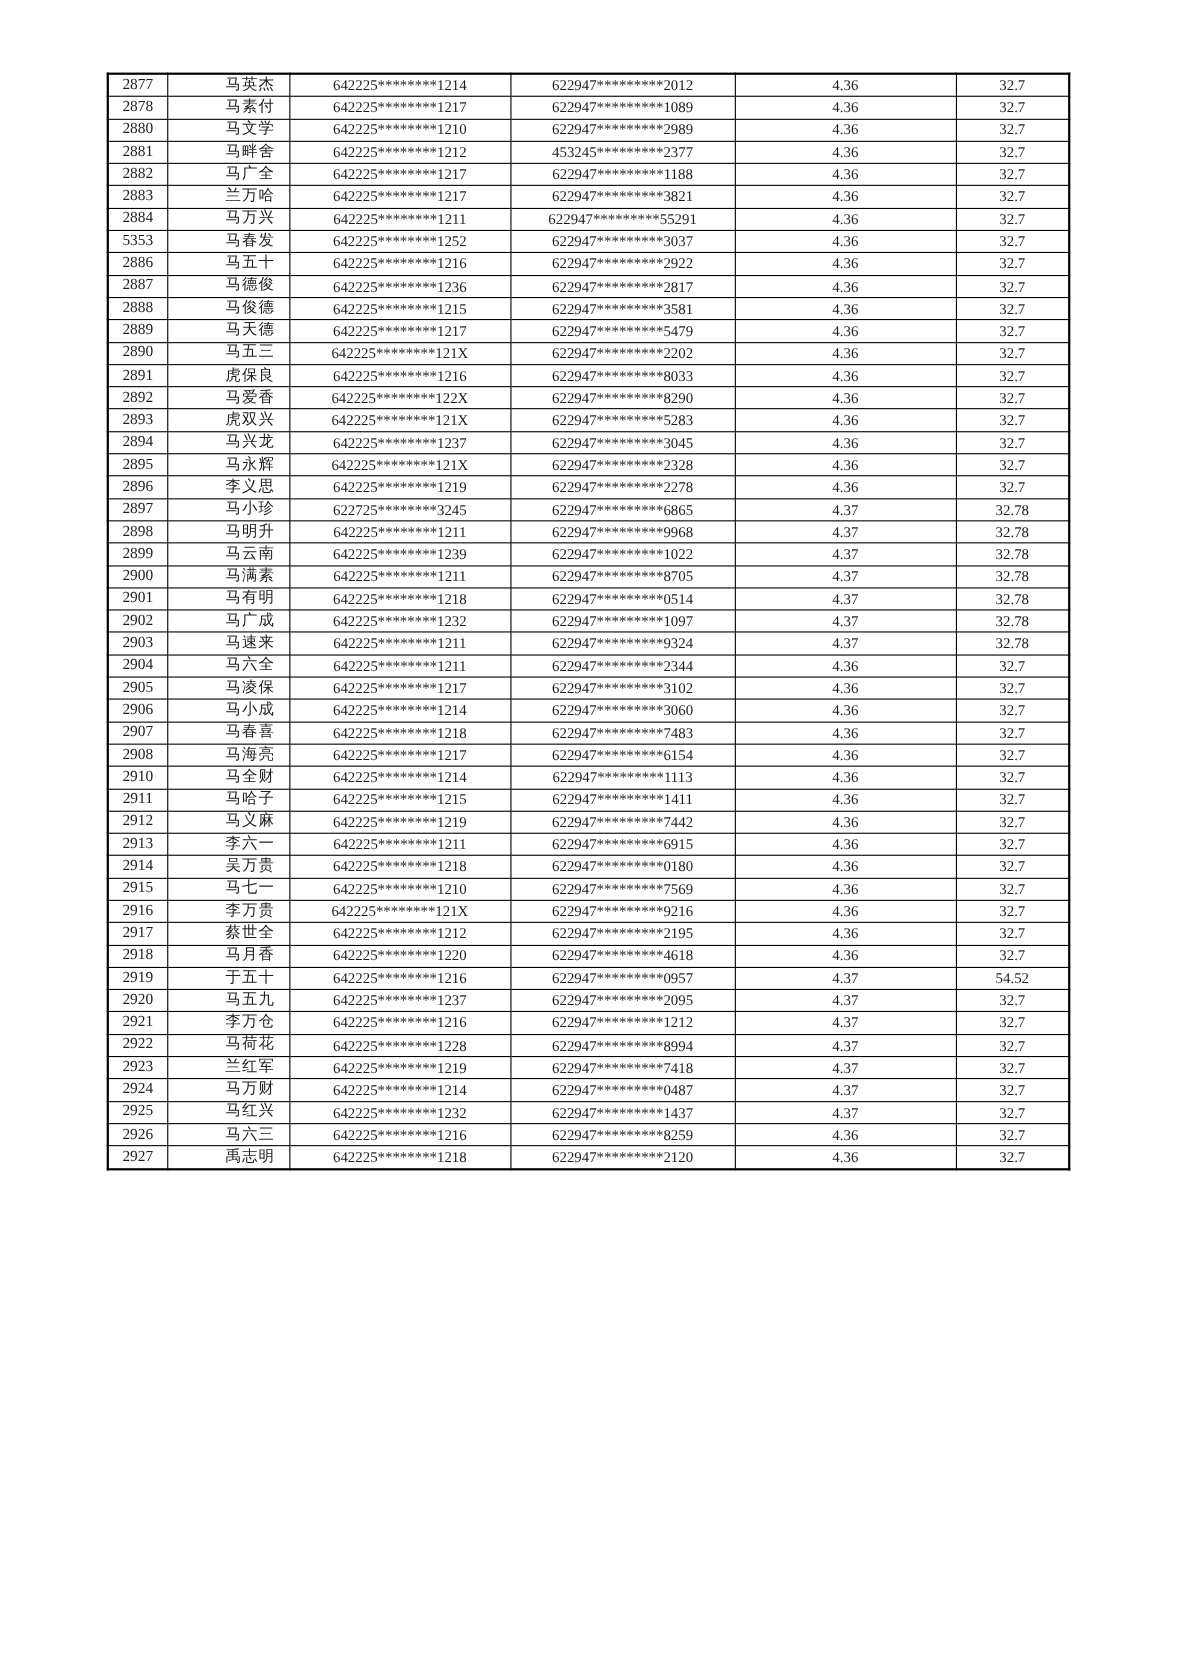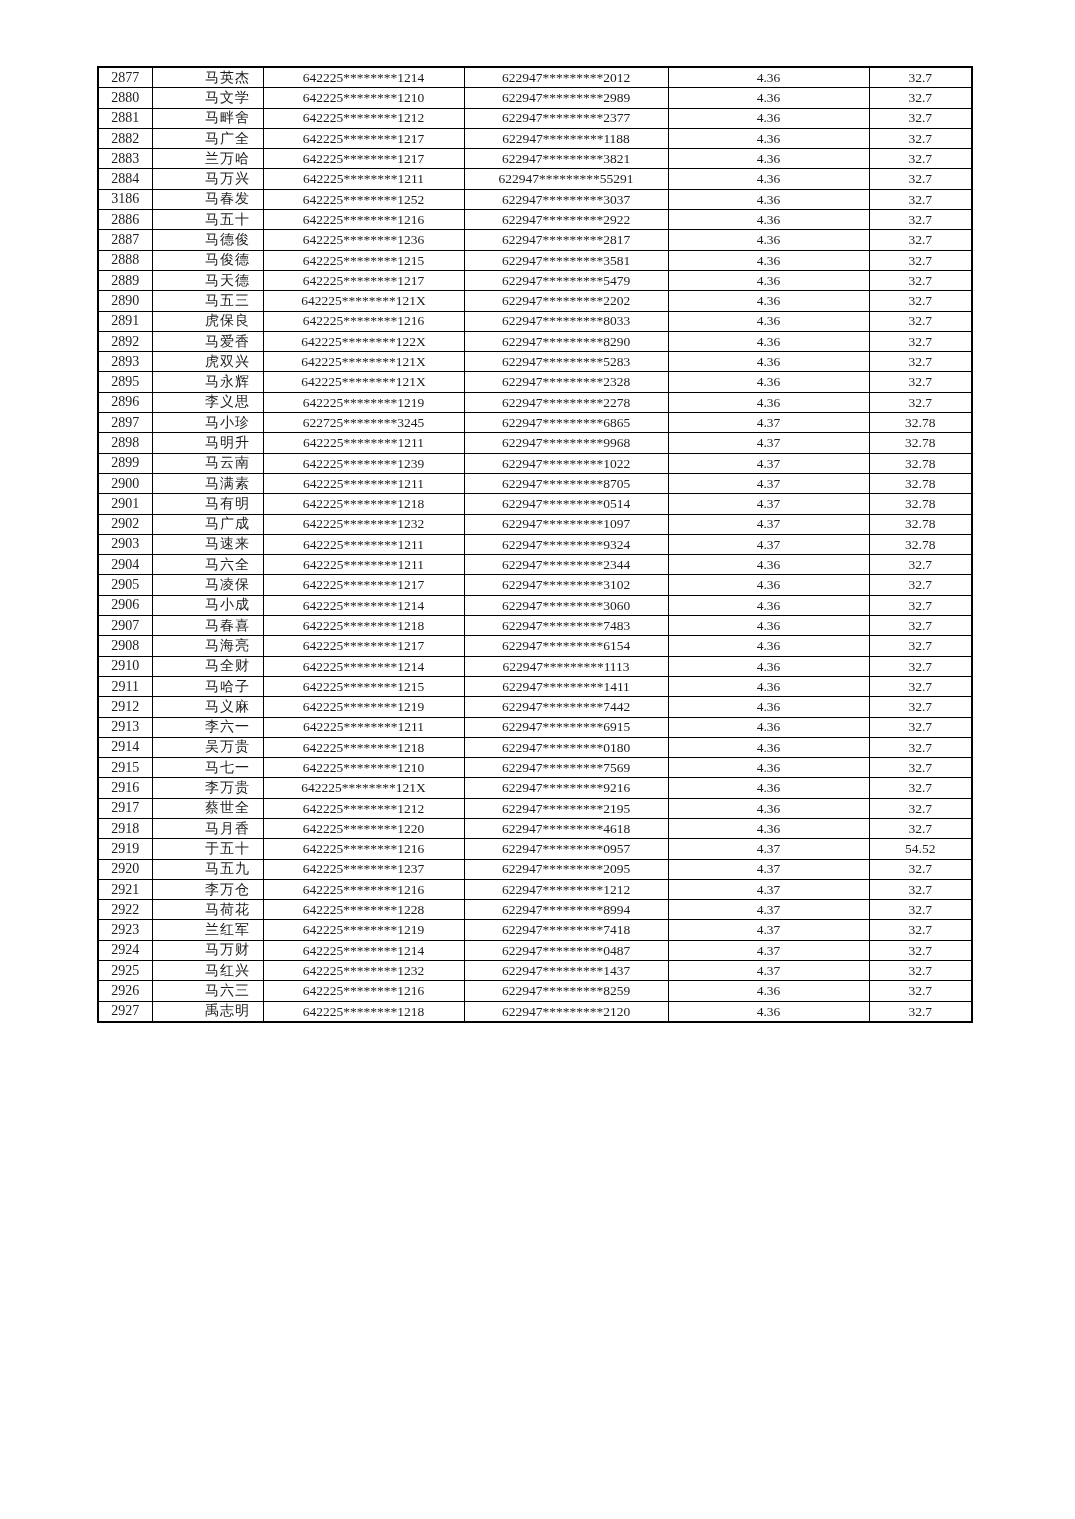--- a/index.html
+++ b/index.html
@@ -59,32 +59,40 @@
     <tbody>
         <tr>
           <td class="c0">2877</td>
           <td class="c1">马英杰</td>
           <td class="c2">642225********1214</td>
           <td class="c3">622947*********2012</td>
           <td class="c4">4.36</td>
           <td class="c5">32.7</td>
         </tr>
         <tr>
+          <td class="c0">2878</td>
+          <td class="c1">马素付</td>
+          <td class="c2">642225********1217</td>
+          <td class="c3">622947*********1089</td>
+          <td class="c4">4.36</td>
+          <td class="c5">32.7</td>
+        </tr>
+        <tr>
           <td class="c0">2880</td>
           <td class="c1">马文学</td>
           <td class="c2">642225********1210</td>
           <td class="c3">622947*********2989</td>
           <td class="c4">4.36</td>
           <td class="c5">32.7</td>
         </tr>
         <tr>
           <td class="c0">2881</td>
           <td class="c1">马畔舍</td>
           <td class="c2">642225********1212</td>
-          <td class="c3">622947*********2377</td>
+          <td class="c3">453245*********2377</td>
           <td class="c4">4.36</td>
           <td class="c5">32.7</td>
         </tr>
         <tr>
           <td class="c0">2882</td>
           <td class="c1">马广全</td>
           <td class="c2">642225********1217</td>
           <td class="c3">622947*********1188</td>
           <td class="c4">4.36</td>
           <td class="c5">32.7</td>
@@ -99,21 +107,21 @@
         </tr>
         <tr>
           <td class="c0">2884</td>
           <td class="c1">马万兴</td>
           <td class="c2">642225********1211</td>
           <td class="c3">622947*********55291</td>
           <td class="c4">4.36</td>
           <td class="c5">32.7</td>
         </tr>
         <tr>
-          <td class="c0">3186</td>
+          <td class="c0">5353</td>
           <td class="c1">马春发</td>
           <td class="c2">642225********1252</td>
           <td class="c3">622947*********3037</td>
           <td class="c4">4.36</td>
           <td class="c5">32.7</td>
         </tr>
         <tr>
           <td class="c0">2886</td>
           <td class="c1">马五十</td>
           <td class="c2">642225********1216</td>
@@ -167,20 +175,28 @@
           <td class="c2">642225********122X</td>
           <td class="c3">622947*********8290</td>
           <td class="c4">4.36</td>
           <td class="c5">32.7</td>
         </tr>
         <tr>
           <td class="c0">2893</td>
           <td class="c1">虎双兴</td>
           <td class="c2">642225********121X</td>
           <td class="c3">622947*********5283</td>
+          <td class="c4">4.36</td>
+          <td class="c5">32.7</td>
+        </tr>
+        <tr>
+          <td class="c0">2894</td>
+          <td class="c1">马兴龙</td>
+          <td class="c2">642225********1237</td>
+          <td class="c3">622947*********3045</td>
           <td class="c4">4.36</td>
           <td class="c5">32.7</td>
         </tr>
         <tr>
           <td class="c0">2895</td>
           <td class="c1">马永辉</td>
           <td class="c2">642225********121X</td>
           <td class="c3">622947*********2328</td>
           <td class="c4">4.36</td>
           <td class="c5">32.7</td>

